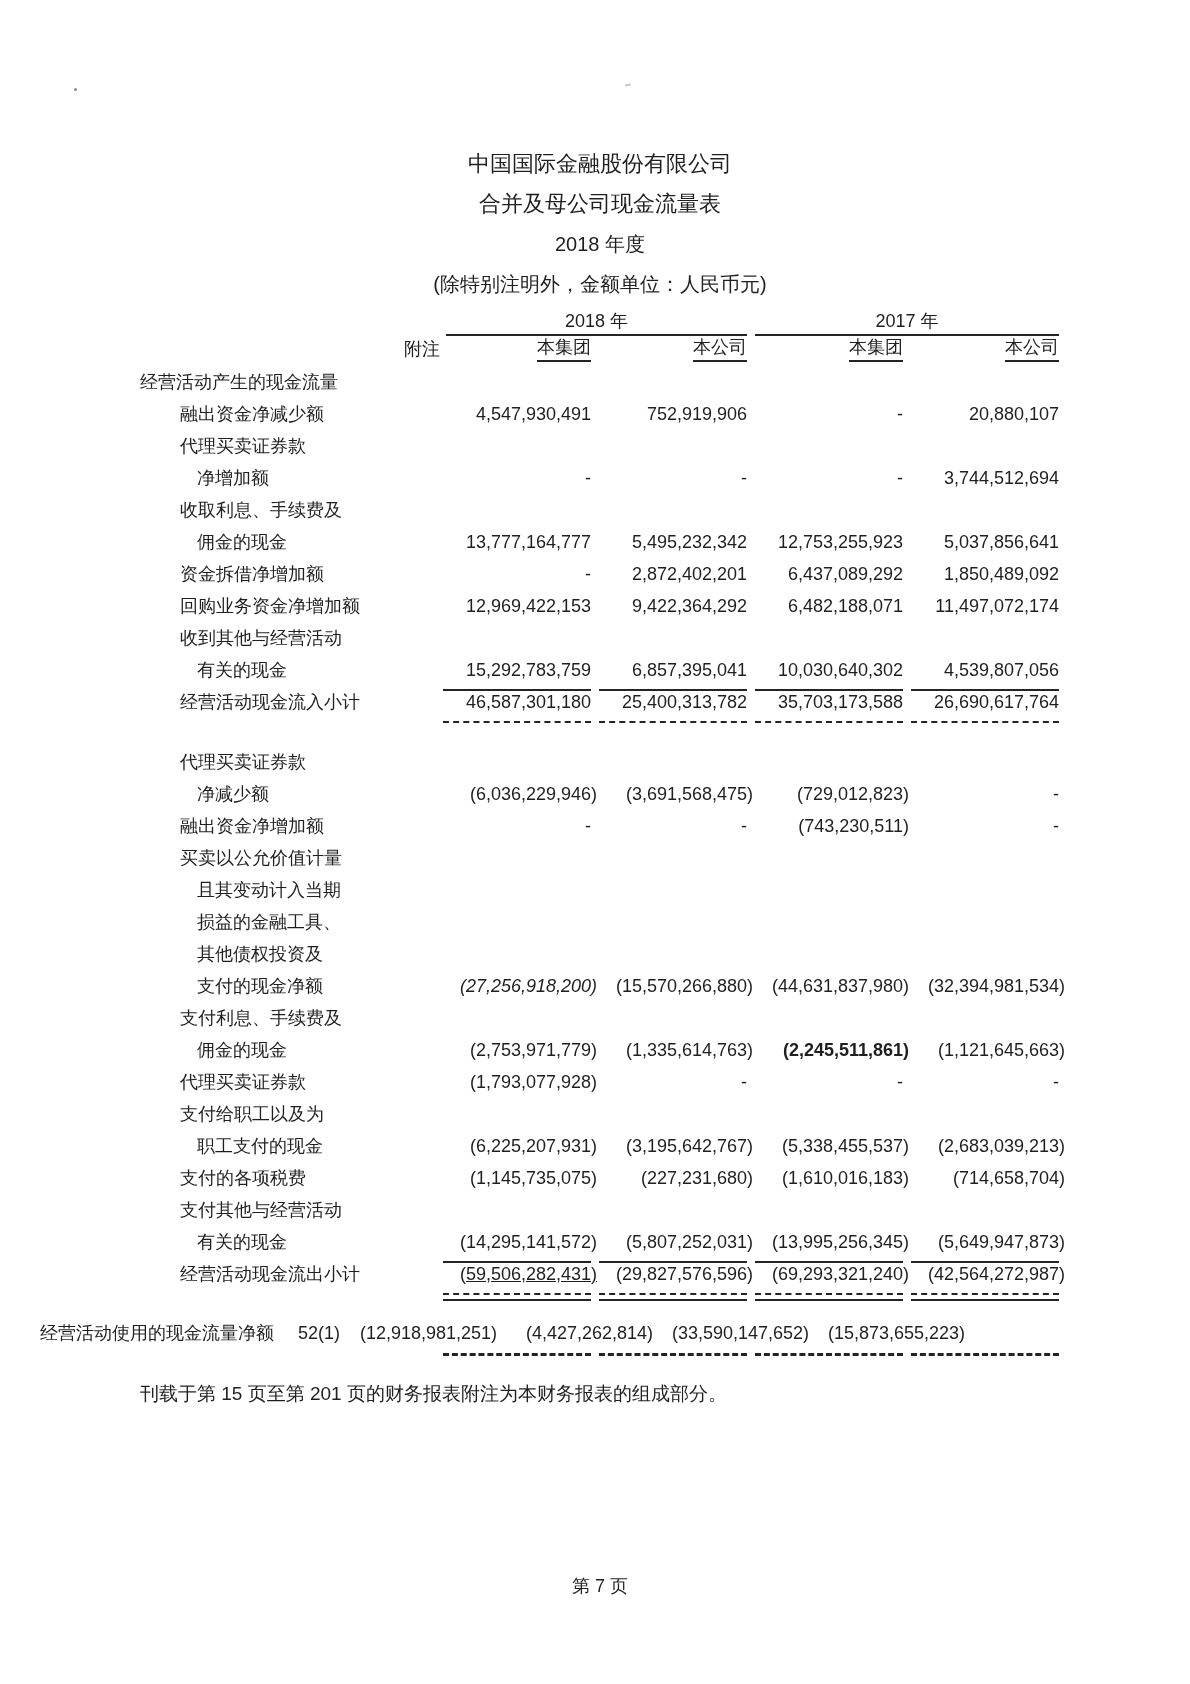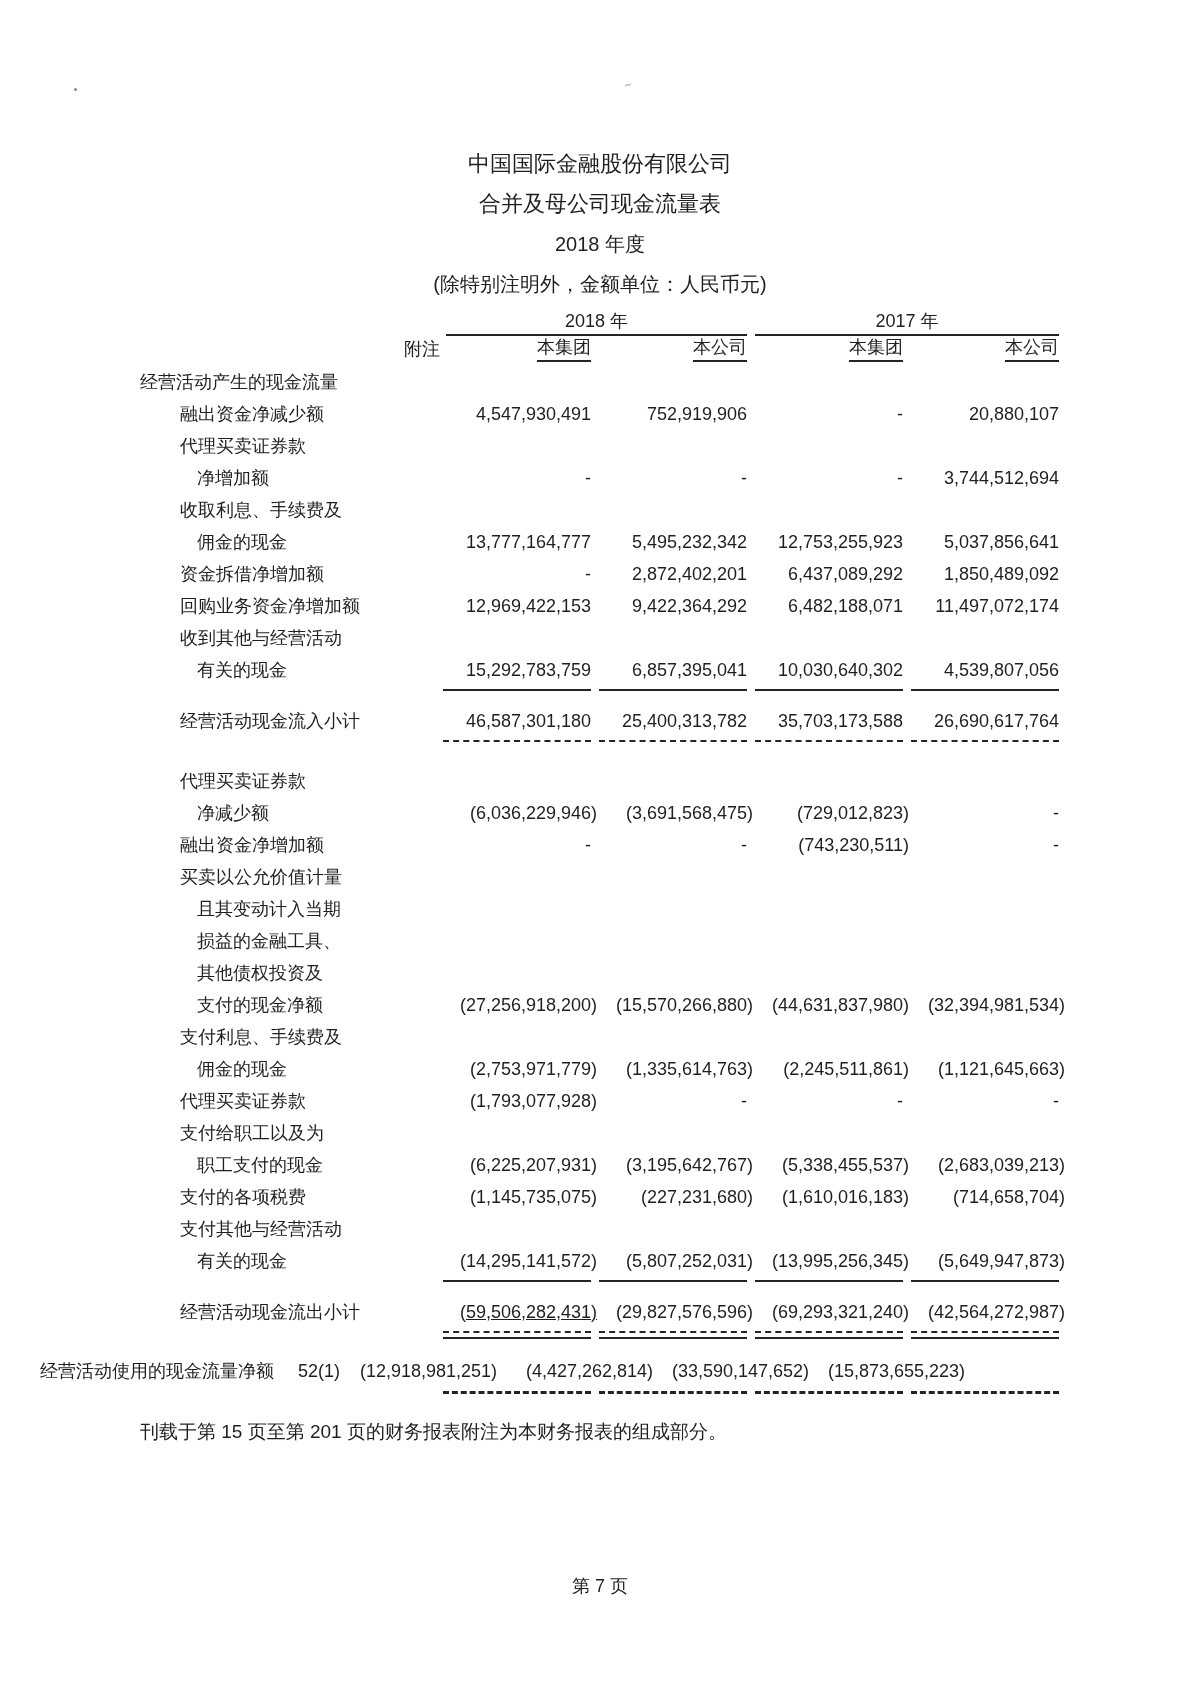--- a/index.html
+++ b/index.html
@@ -38,21 +38,21 @@
   
   .tbody{display:flex;flex-direction:column;margin-top:4px;}
   .row{display:flex;padding-left:140px;height:32px;align-items:center;white-space:nowrap;}
   .lbl{width:254px;font-size:18px;}
   .ind1{padding-left:40px;width:214px;}
   .ind2{padding-left:57px;width:197px;}
   .note{width:46px;text-align:right;font-size:18px;}
   .num{font-size:18px;display:flex;justify-content:flex-end;align-items:center;}
   .c0{width:151px;}
   .c1,.c2,.c3{width:156px;}
-  .gap-sm{margin-top:19px;}
+  .gap-sm{}
   .gap-md{margin-top:28px;}
   .gap-lg{margin-top:27px;padding-left:40px;}
   
   .rulerow{display:flex;padding-left:140px;height:0;}
   .rulerow .sp1{width:254px;}
   .rulerow .sp2{width:46px;}
   .rl{position:relative;}
   .rl.c0{width:151px;}
   .rl.c1,.rl.c2,.rl.c3{width:156px;}
   .rl::after{content:"";position:absolute;left:8px;right:0;top:3px;border-top:2px solid var(--line);}
@@ -406,21 +406,21 @@
           <span></span>
         </div>
         <div class="num c3">
           <span></span>
         </div>
       </div>
       <div class="row">
         <div class="lbl ind2">支付的现金净额</div>
         <div class="note"></div>
         <div class="num c0">
-          <span style="margin-right: -6px;">(27,256,918,200)</span>
+          <span style="margin-right: -6px; font-style: italic;">(27,256,918,200)</span>
         </div>
         <div class="num c1">
           <span style="margin-right: -6px;">(15,570,266,880)</span>
         </div>
         <div class="num c2">
           <span style="margin-right: -6px;">(44,631,837,980)</span>
         </div>
         <div class="num c3">
           <span style="margin-right: -6px;">(32,394,981,534)</span>
         </div>
@@ -444,21 +444,21 @@
       <div class="row">
         <div class="lbl ind2">佣金的现金</div>
         <div class="note"></div>
         <div class="num c0">
           <span style="margin-right: -6px;">(2,753,971,779)</span>
         </div>
         <div class="num c1">
           <span style="margin-right: -6px;">(1,335,614,763)</span>
         </div>
         <div class="num c2">
-          <span style="margin-right: -6px;">(2,245,511,861)</span>
+          <span style="margin-right: -6px; font-weight: bold;">(2,245,511,861)</span>
         </div>
         <div class="num c3">
           <span style="margin-right: -6px;">(1,121,645,663)</span>
         </div>
       </div>
       <div class="row">
         <div class="lbl ind1">代理买卖证券款</div>
         <div class="note"></div>
         <div class="num c0">
           <span style="margin-right: -6px;">(1,793,077,928)</span>

